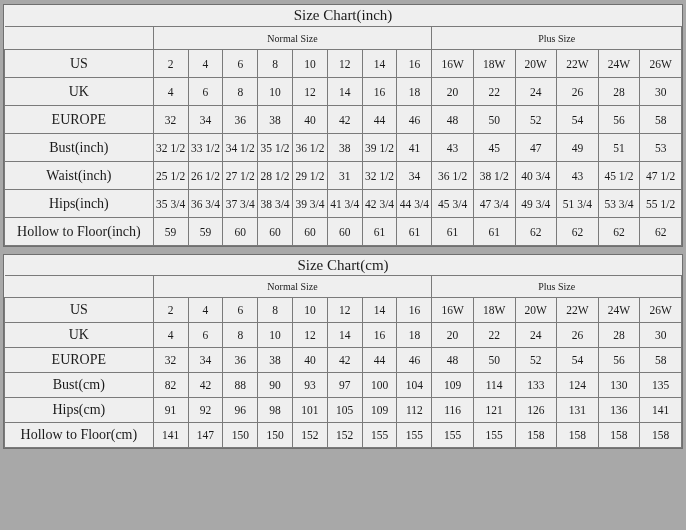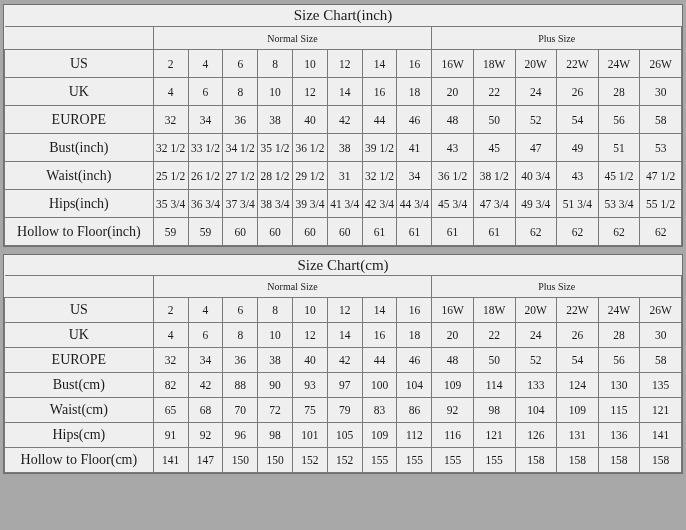--- a/index.html
+++ b/index.html
@@ -321,37 +321,20 @@
           <td class="datacell">100</td>
           <td class="datacell">104</td>
           <td class="datacell">109</td>
           <td class="datacell">114</td>
           <td class="datacell">133</td>
           <td class="datacell">124</td>
           <td class="datacell">130</td>
           <td class="datacell">135</td>
         </tr>
         <tr>
-          <td class="rowlabel">Waist(cm)</td>
-          <td class="datacell">65</td>
-          <td class="datacell">68</td>
-          <td class="datacell">70</td>
-          <td class="datacell">72</td>
-          <td class="datacell">75</td>
-          <td class="datacell">79</td>
-          <td class="datacell">83</td>
-          <td class="datacell">86</td>
-          <td class="datacell">92</td>
-          <td class="datacell">98</td>
-          <td class="datacell">104</td>
-          <td class="datacell">109</td>
-          <td class="datacell">115</td>
-          <td class="datacell">121</td>
-        </tr>
-        <tr>
           <td class="rowlabel">Hips(cm)</td>
           <td class="datacell">91</td>
           <td class="datacell">92</td>
           <td class="datacell">96</td>
           <td class="datacell">98</td>
           <td class="datacell">101</td>
           <td class="datacell">105</td>
           <td class="datacell">109</td>
           <td class="datacell">112</td>
           <td class="datacell">116</td>

